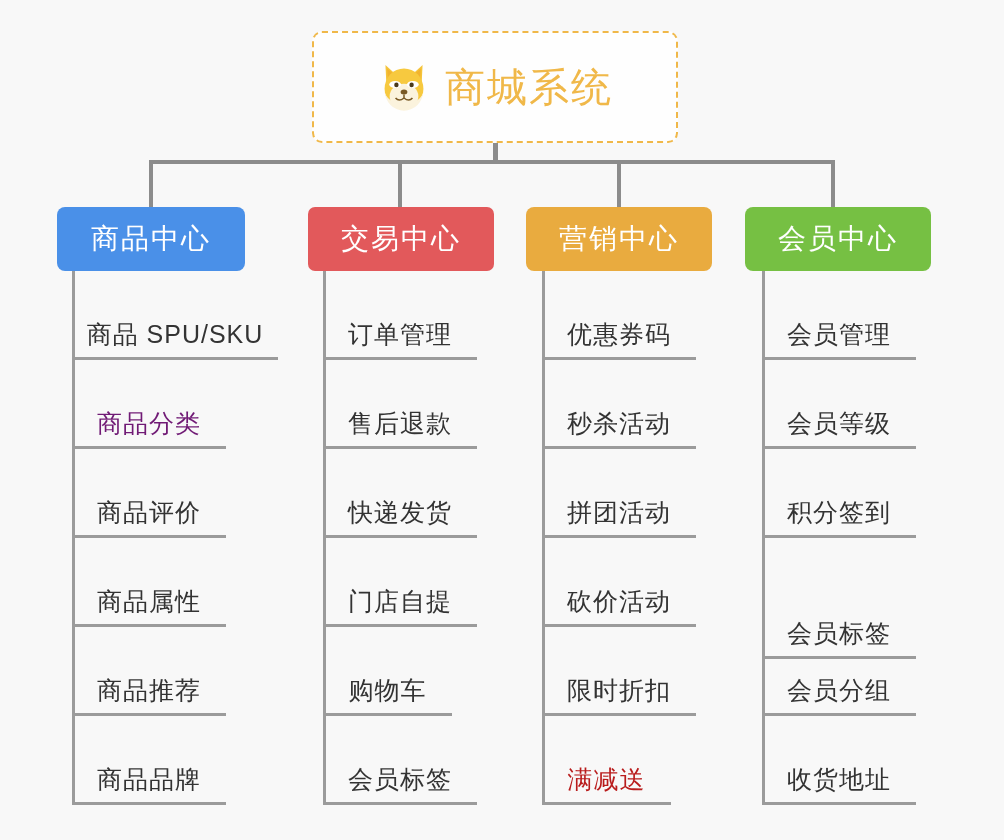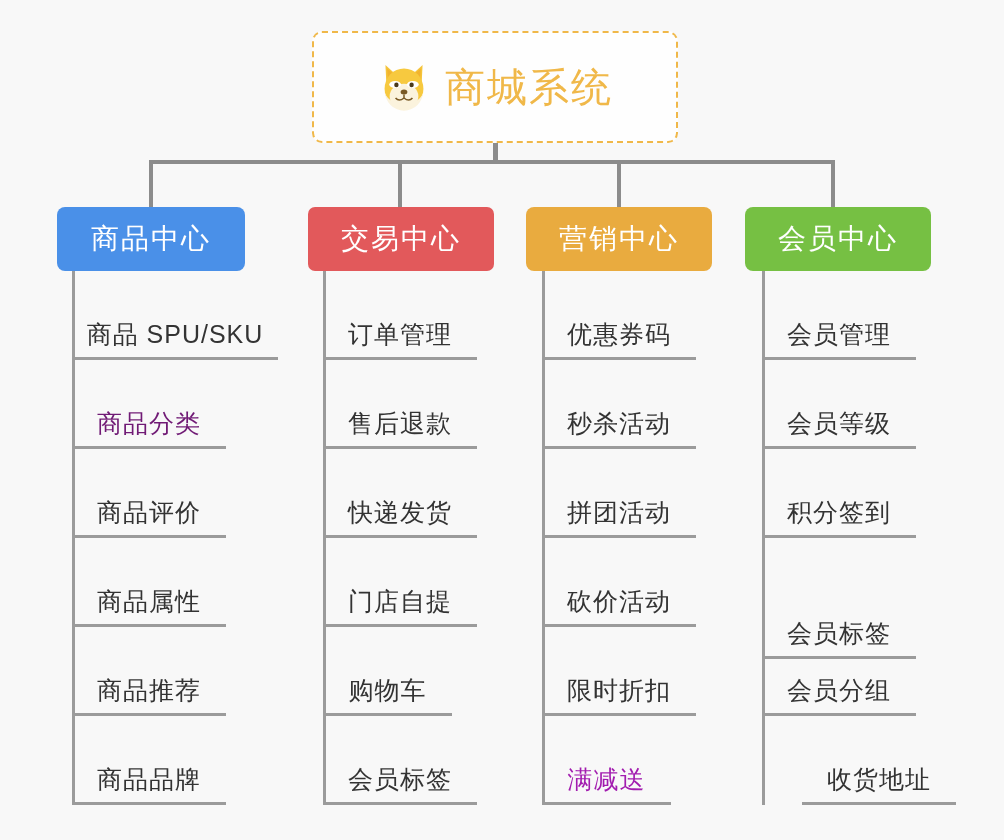--- a/index.html
+++ b/index.html
@@ -204,39 +204,39 @@
     <div class="leaf-item" style="top: 178px; width: 154px; border-bottom-color: rgb(155, 155, 155);">
         <span class="leaf-label" style="color: rgb(51, 51, 51);">拼团活动</span>
       </div>
     <div class="leaf-item" style="top: 267px; width: 154px; border-bottom-color: rgb(155, 155, 155);">
         <span class="leaf-label" style="color: rgb(51, 51, 51);">砍价活动</span>
       </div>
     <div class="leaf-item" style="top: 356px; width: 154px; border-bottom-color: rgb(155, 155, 155);">
         <span class="leaf-label" style="color: rgb(51, 51, 51);">限时折扣</span>
       </div>
     <div class="leaf-item" style="top: 445px; width: 129px; border-bottom-color: rgb(155, 155, 155);">
-        <span class="leaf-label" style="color: #a21caf;">满减送</span>
+        <span class="leaf-label" style="color: #b91c1c;">满减送</span>
       </div>
   </div>
 
   <div class="leaf-col" style="left:762px;">
     <div class="leaf-spine" style="height: 534px; background: rgb(155, 155, 155);"></div>
     <div class="leaf-item" style="top: 0px; width: 154px; border-bottom-color: rgb(155, 155, 155);">
         <span class="leaf-label" style="color: rgb(51, 51, 51); margin-top: 12px;">会员管理</span>
       </div>
     <div class="leaf-item" style="top: 89px; width: 154px; border-bottom-color: rgb(155, 155, 155);">
         <span class="leaf-label" style="color: rgb(51, 51, 51);">会员等级</span>
       </div>
     <div class="leaf-item" style="top: 178px; width: 154px; border-bottom-color: rgb(155, 155, 155);">
         <span class="leaf-label" style="color: rgb(51, 51, 51);">积分签到</span>
       </div>
     <div class="leaf-item" style="top: 267px; width: 154px; border-bottom-color: rgb(155, 155, 155); margin-top: 32px;">
         <span class="leaf-label" style="color: rgb(51, 51, 51);">会员标签</span>
       </div>
     <div class="leaf-item" style="top: 356px; width: 154px; border-bottom-color: rgb(155, 155, 155);">
         <span class="leaf-label" style="color: rgb(51, 51, 51);">会员分组</span>
       </div>
-    <div class="leaf-item" style="top: 445px; width: 154px; border-bottom-color: rgb(155, 155, 155); margin-left: 40px;">
+    <div class="leaf-item" style="top: 445px; width: 154px; border-bottom-color: rgb(155, 155, 155);">
         <span class="leaf-label" style="color: rgb(51, 51, 51);">收货地址</span>
       </div>
   </div>
 
 </div>
 
 </body></html>

